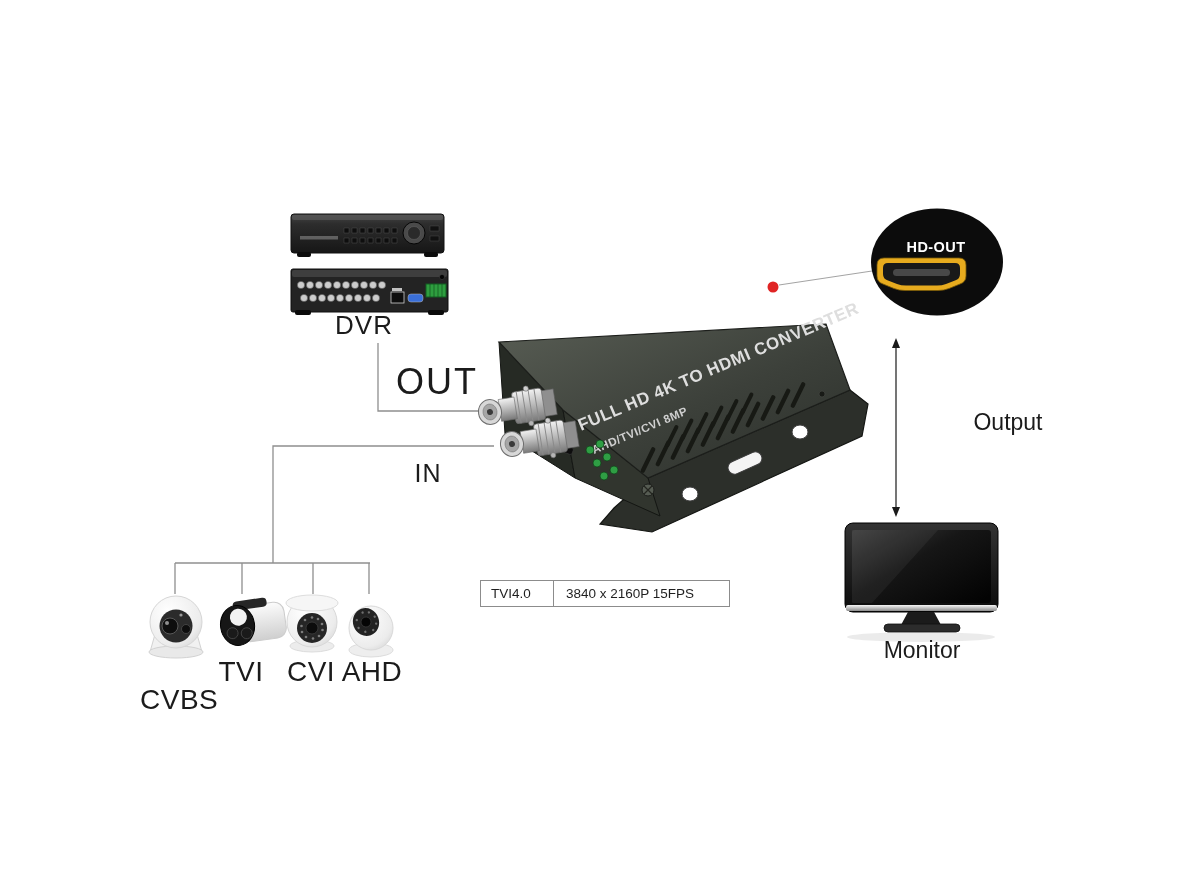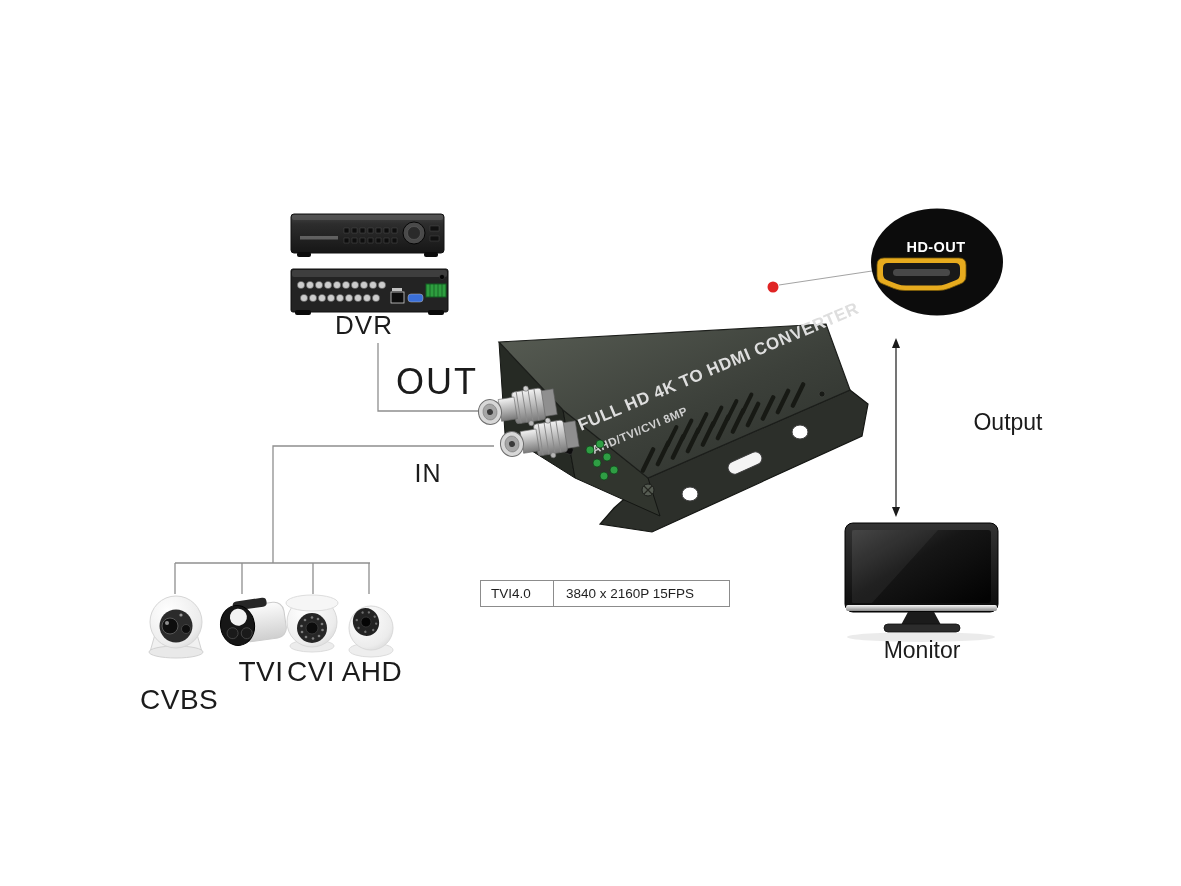--- a/index.html
+++ b/index.html
@@ -7,21 +7,21 @@
           font-family:"Liberation Sans", sans-serif;}
   .scene{position:absolute;left:0;top:0;}
   .lbl{position:absolute;color:#1b1b1b;text-align:center;white-space:nowrap;}
   .lbl-dvr{left:324px;top:310px;width:80px;font-size:26px;letter-spacing:1px;}
   .lbl-out{left:396px;top:361px;width:70px;font-size:36px;letter-spacing:2px;}
   .lbl-in{left:398px;top:459px;width:60px;font-size:25px;letter-spacing:1px;}
   .lbl-output{left:960px;top:409px;width:96px;font-size:23px;}
   .lbl-monitor{left:858px;top:637px;width:128px;font-size:23px;}
   .lbl-cam{top:656px;font-size:28px;letter-spacing:0.5px;}
   .lbl-cvbs{left:140px;width:72px;margin-top:28px;}
-  .lbl-tvi{left:232px;width:58px;text-align:center;}
+  .lbl-tvi{left:212px;width:58px;text-align:center;}
   .lbl-cvi{left:280px;width:62px;}
   .lbl-ahd{left:340px;width:64px;}
   table.spec{position:absolute;left:432px;top:580px;width:250px;border-collapse:collapse;margin-left:48px;}
   table.spec td{border:1px solid #8c8c8c;height:25px;font-size:13.5px;color:#1f1f1f;
                 padding:0 0 0 10px;background:#fff;}
   table.spec td.fmt{width:62px;}
   table.spec td.res{padding-left:12px;}
 </style>
 </head>
 <body>

